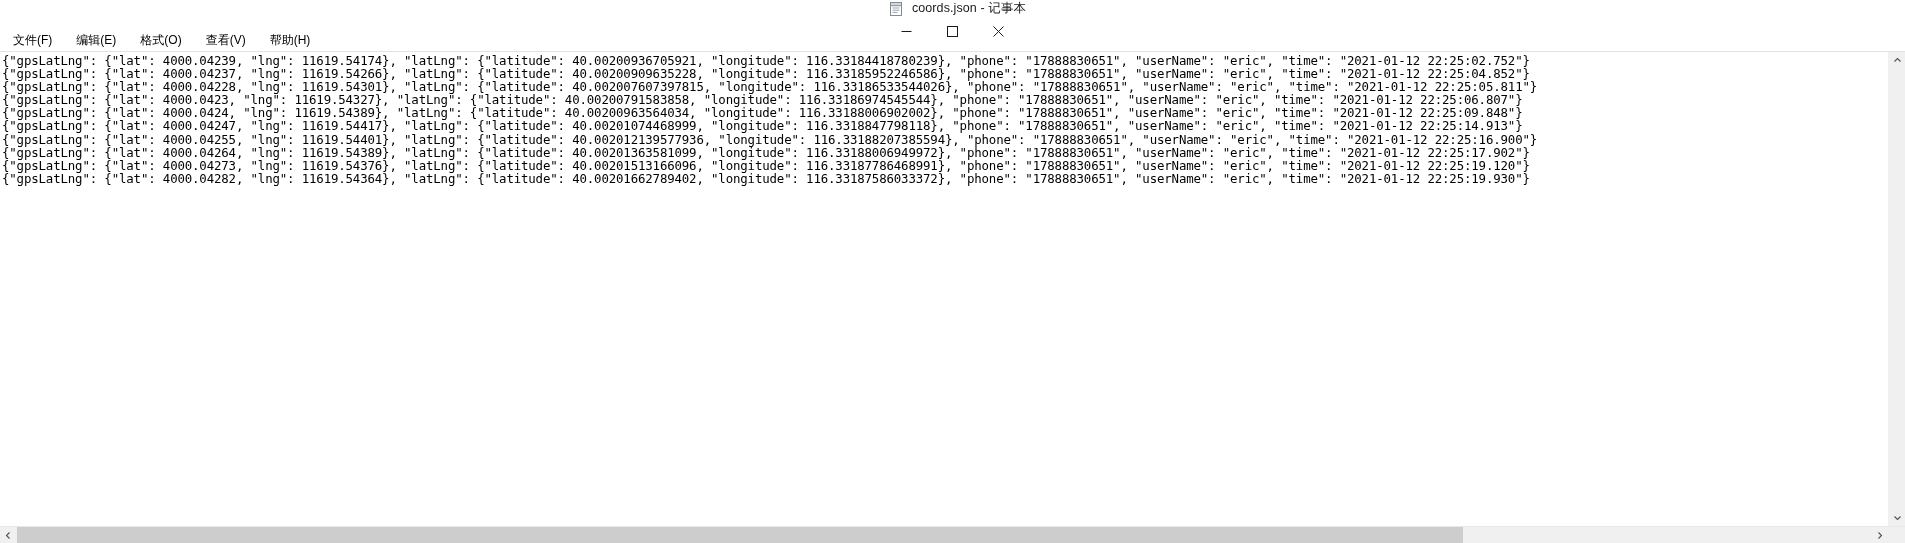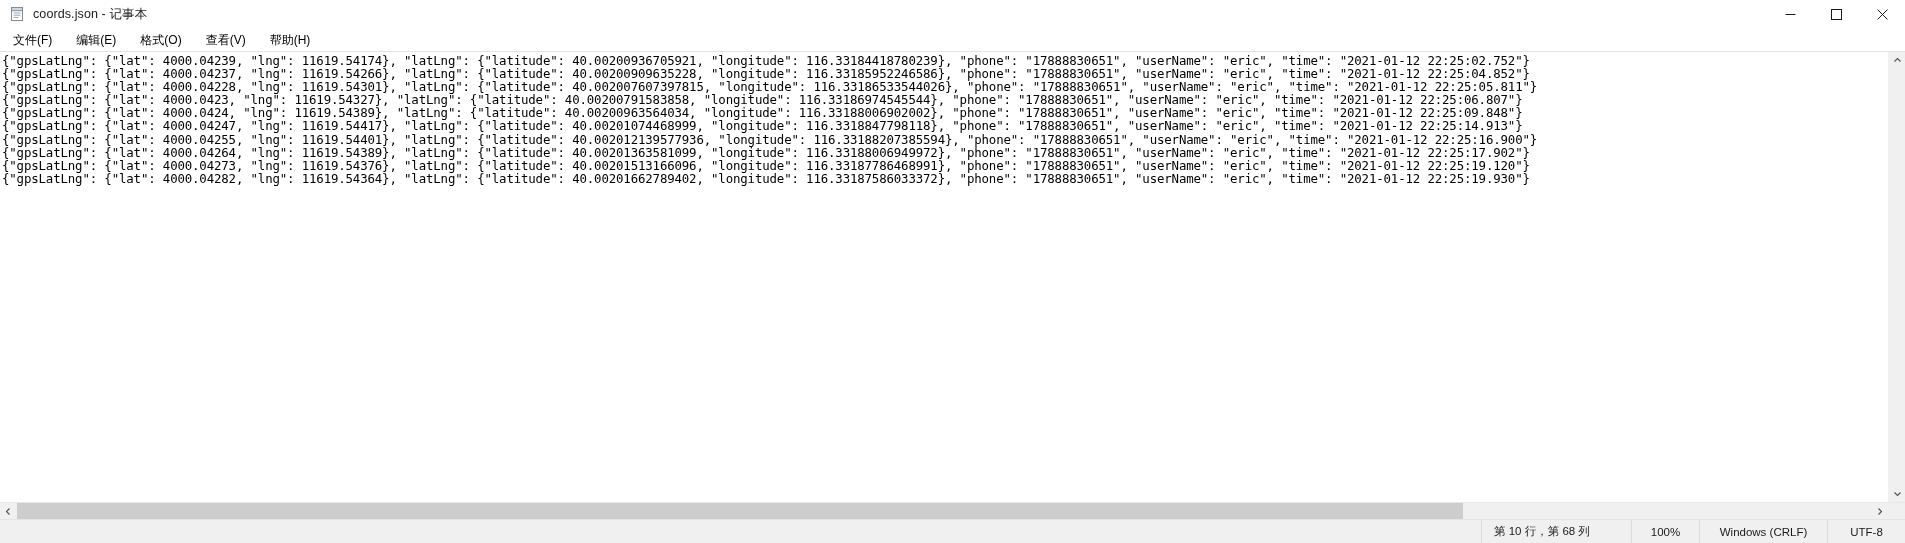--- a/index.html
+++ b/index.html
@@ -11,20 +11,21 @@
   }
   .window { width: 1905px; height: 543px; display: flex; flex-direction: column; background: #ffffff; }
 
   
   .titlebar {
     height: 29px; min-height: 29px;
     background: #ffffff;
     display: flex; align-items: center;
     border-bottom: 1px solid #ffffff;
     position: relative;
+    flex-direction: column;
   }
   .title-left { display: flex; align-items: center; padding-left: 9px; flex: 1; }
   .app-icon { width: 16px; height: 16px; position: relative; margin-right: 8px; }
   .title-text { font-size: 12.5px; color: #1a1a1a; letter-spacing: 0.1px; }
 
   .title-buttons { display: flex; height: 29px; }
   .tbtn {
     width: 46px; height: 29px;
     display: flex; align-items: center; justify-content: center;
     font-size: 12px; color: #1a1a1a; background: transparent;
@@ -203,20 +204,14 @@
       </div>
       <div class="hs-btn">
         <svg width="9" height="9" viewBox="0 0 9 9">
             <polyline points="3.5,1.5 6.5,4.5 3.5,7.5" fill="none" stroke="#505050" stroke-width="1.1"></polyline>
           </svg>
       </div>
       <div class="hs-corner"></div>
     </div>
   </div>
 
-  <div class="statusbar">
-    <div class="status-cell pos">第 10 行，第 68 列</div>
-    <div class="status-cell zoom">100%</div>
-    <div class="status-cell eol">Windows (CRLF)</div>
-    <div class="status-cell enc">UTF-8</div>
-  </div>
 
 </div>
 
 </body></html>

